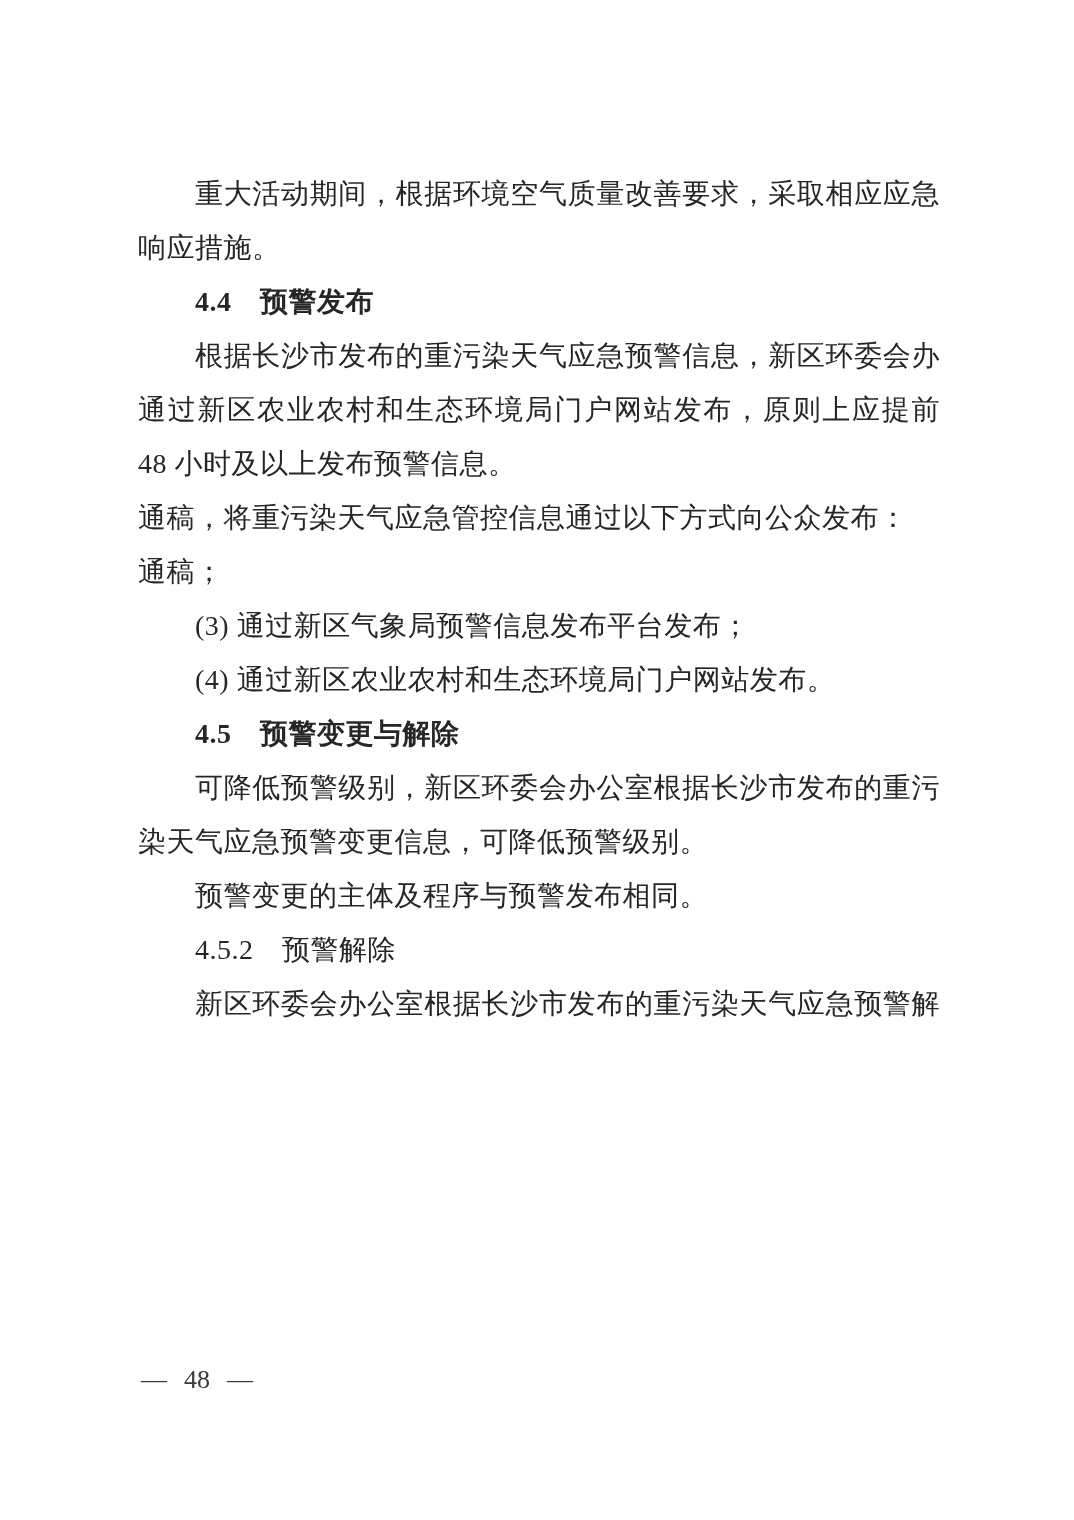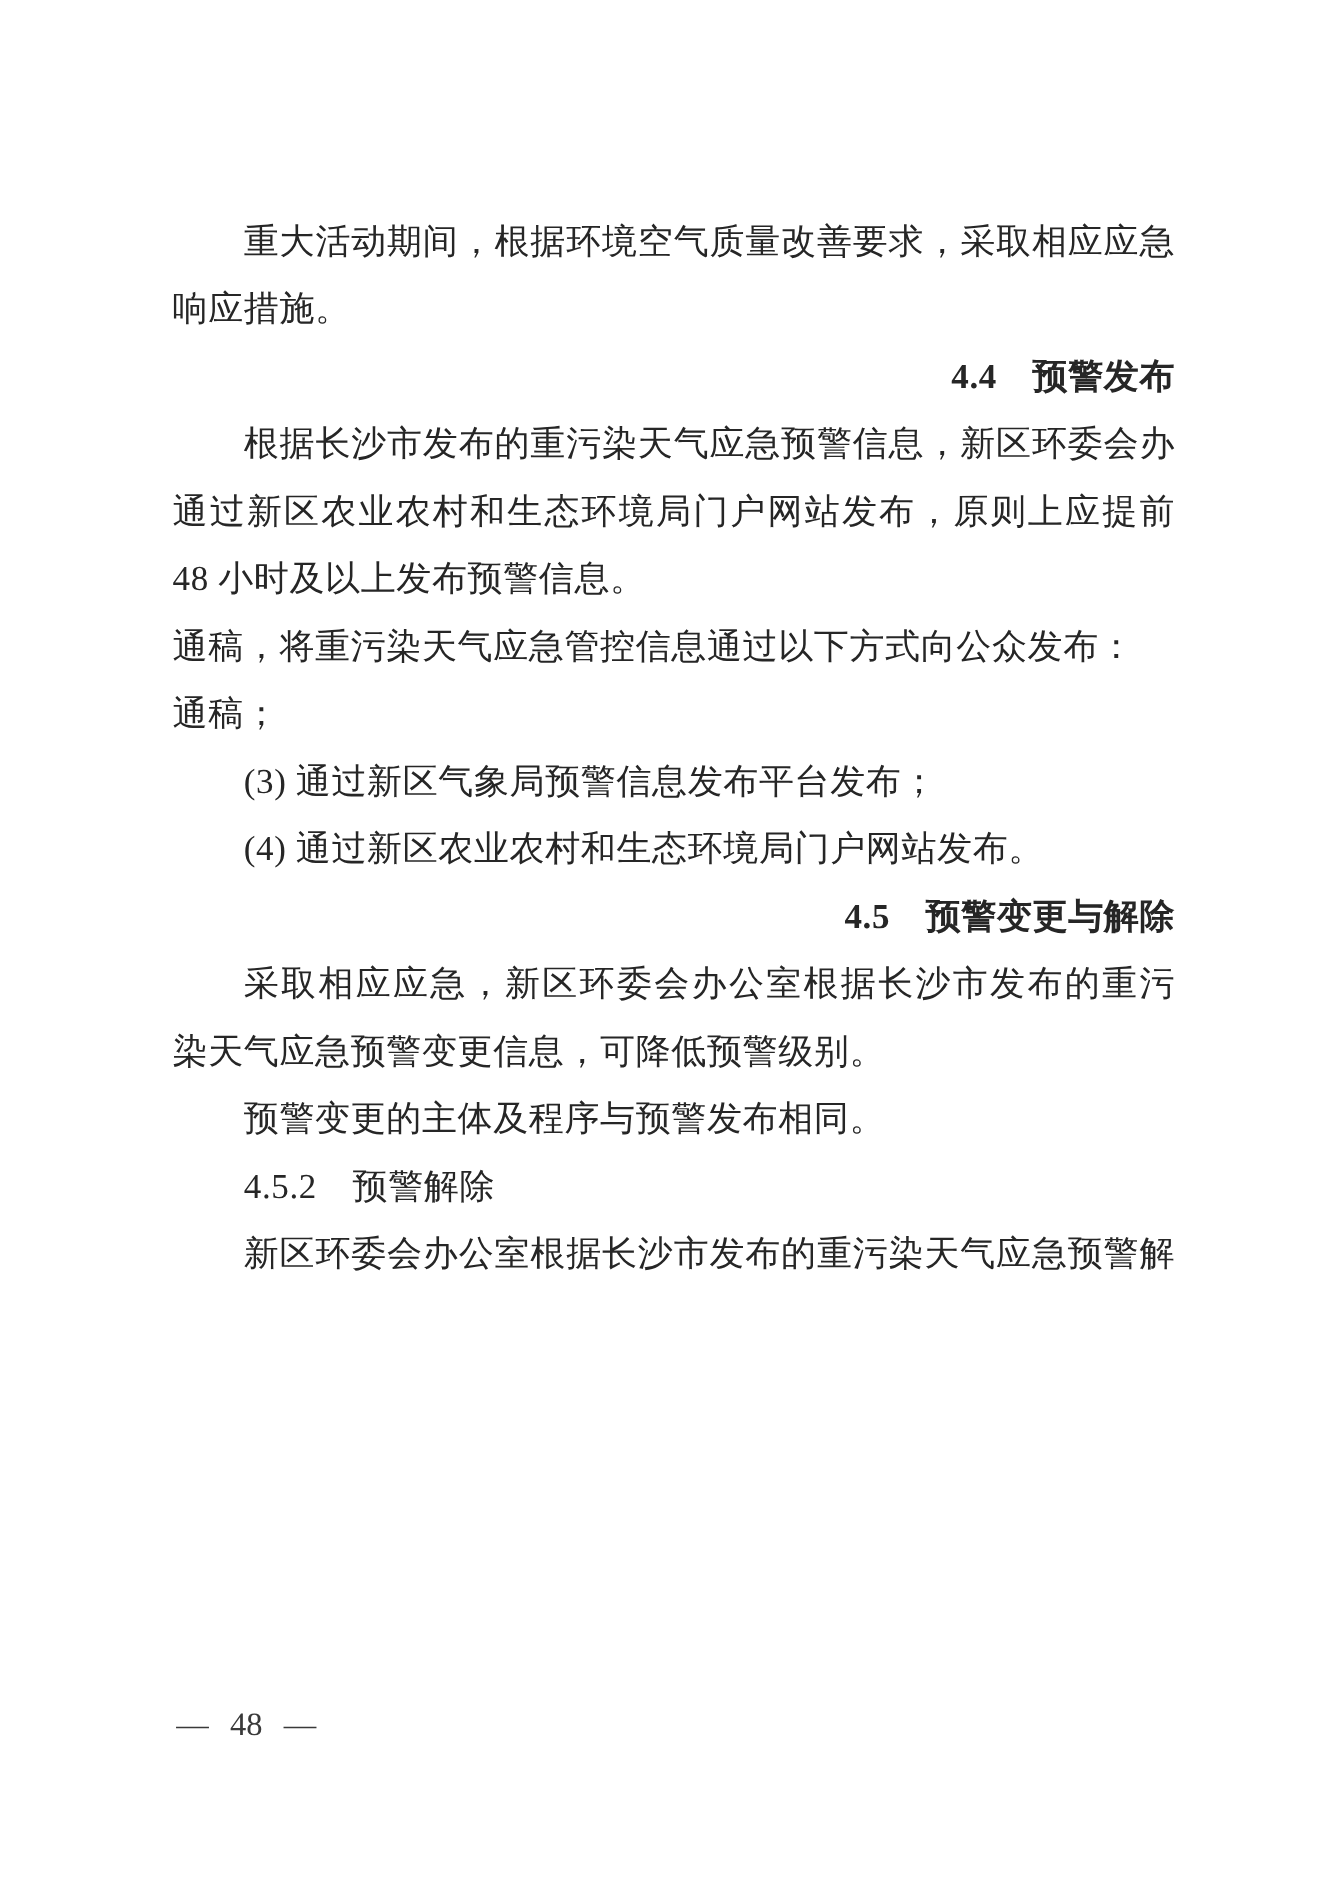--- a/index.html
+++ b/index.html
@@ -34,21 +34,20 @@
   .jf {
     white-space: normal;
     text-align: justify;
     text-align-last: justify;
   }
   .ind {
     padding-left: 57px;
   }
   .hd {
     font-weight: bold;
-    text-align: right;
   }
   .footer {
     position: absolute;
     left: 141px;
     top: 1358px;
     display: flex;
     align-items: center;
     gap: 17px;
     font-size: 26px;
     line-height: 44px;
@@ -64,21 +63,21 @@
     <div class="ln">响应措施。</div>
     <div class="ln ind hd">4.4　预警发布</div>
     <div class="ln ind jf">根据长沙市发布的重污染天气应急预警信息，新区环委会办</div>
     <div class="ln jf">通过新区农业农村和生态环境局门户网站发布，原则上应提前</div>
     <div class="ln">48 小时及以上发布预警信息。</div>
     <div class="ln">通稿，将重污染天气应急管控信息通过以下方式向公众发布：</div>
     <div class="ln">通稿；</div>
     <div class="ln ind">(3) 通过新区气象局预警信息发布平台发布；</div>
     <div class="ln ind">(4) 通过新区农业农村和生态环境局门户网站发布。</div>
     <div class="ln ind hd">4.5　预警变更与解除</div>
-    <div class="ln ind jf">采取相应应急，新区环委会办公室根据长沙市发布的重污</div>
+    <div class="ln ind jf">可降低预警级别，新区环委会办公室根据长沙市发布的重污</div>
     <div class="ln">染天气应急预警变更信息，可降低预警级别。</div>
     <div class="ln ind">预警变更的主体及程序与预警发布相同。</div>
     <div class="ln ind">4.5.2　预警解除</div>
     <div class="ln ind jf">新区环委会办公室根据长沙市发布的重污染天气应急预警解</div>
   </div>
 
   <div class="footer">
     <span>—</span>
     <span>48</span>
     <span>—</span>

